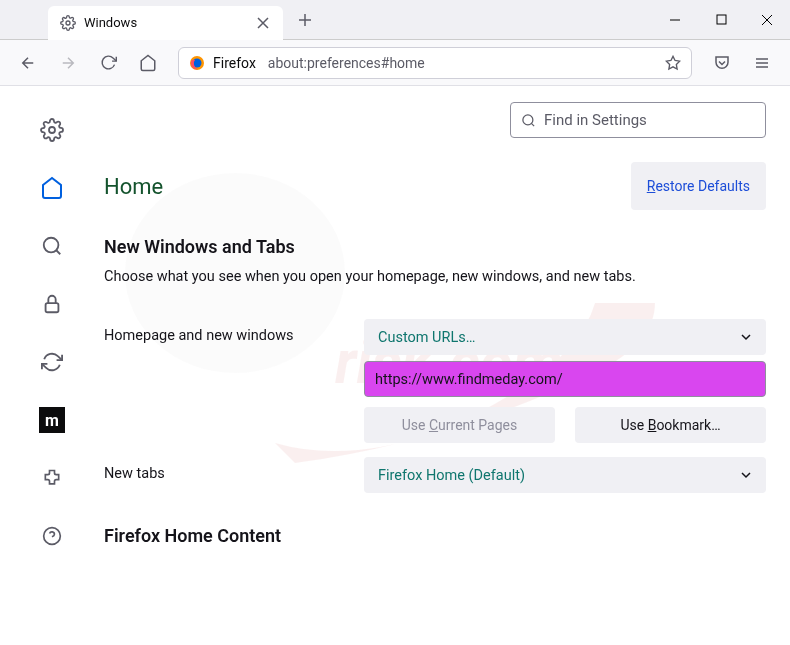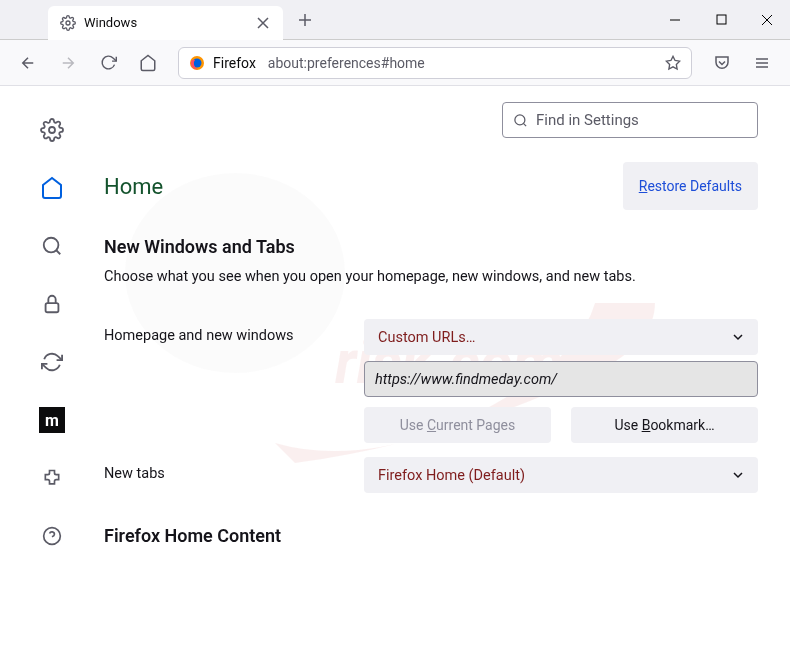--- a/index.html
+++ b/index.html
@@ -29,39 +29,39 @@
 .url-conn { font-size: 14px; color: #0c0c0d; margin-right: 4px; text-align: center; }
 .url-star { margin-left: auto; color: #5b5b66; }
 
 
 .content { display: flex; height: calc(645px - 86px); position: relative; z-index: 1; }
 .sidebar { width: 104px; padding-top: 24px; display: flex; flex-direction: column; align-items: center; gap: 18px; }
 .side-item { width: 40px; height: 40px; display: flex; align-items: center; justify-content: center; border-radius: 6px; cursor: pointer; color: #5b5b66; }
 .side-item.active { color: #0060df; }
 .side-m { width: 26px; height: 26px; background: #0c0c0d; color: #fff; display: flex; align-items: center; justify-content: center; font-weight: bold; font-size: 16px; }
 
-.main { flex: 1; padding: 16px 32px 0 0; }
+.main { flex: 1; padding: 16px 24px 0 0; }
 .search-row { display: flex; justify-content: flex-end; margin-bottom: 24px; }
 .search-box { width: 256px; height: 36px; border: 1px solid #8f8f9d; border-radius: 4px; display: flex; align-items: center; padding: 0 10px; gap: 8px; color: #5b5b66; }
 .search-box input { border: none; outline: none; font-size: 15px; flex: 1; color: #0c0c0d; background: transparent; }
 .search-box input::placeholder { color: #5b5b66; }
 
 .header-row { display: flex; align-items: center; justify-content: space-between; margin-bottom: 26px; }
 .page-title { font-size: 22px; font-weight: 400; color: #14532d; }
 .restore-btn { height: 48px; padding: 0 16px; background: #f0f0f4; border: none; border-radius: 4px; font-size: 14px; cursor: pointer; color: #1d4ed8; }
 .restore-btn .ul { text-decoration: underline; }
 
 .section-title { font-size: 18px; font-weight: 600; color: #15141a; margin-bottom: 10px; }
 .section-desc { font-size: 14.5px; color: #15141a; margin-bottom: 32px; line-height: 1.4; }
 
 .form-row { display: flex; align-items: flex-start; margin-bottom: 12px; }
 .form-label { width: 260px; font-size: 14.5px; color: #15141a; padding-top: 8px; }
 .form-control { flex: 1; }
-.select-box { height: 36px; background: #f0f0f4; border-radius: 4px; display: flex; align-items: center; justify-content: space-between; padding: 0 14px; font-size: 14.5px; color: #7f1d1d; cursor: pointer; }
-.text-input { width: 100%; height: 36px; border: 1px solid #8f8f9d; border-radius: 4px; padding: 0 10px; font-size: 14.5px; color: #15141a; background: #e5e5e5; margin: 6px 0; font-style: italic; }
+.select-box { height: 36px; background: #f0f0f4; border-radius: 4px; display: flex; align-items: center; justify-content: space-between; padding: 0 14px; font-size: 14.5px; color: #0f766e; cursor: pointer; }
+.text-input { width: 100%; height: 36px; border: 1px solid #8f8f9d; border-radius: 4px; padding: 0 10px; font-size: 14.5px; color: #15141a; background: #d946ef; margin: 6px 0; }
 .btn-row { display: flex; gap: 20px; margin-top: 4px; }
 .gray-btn { flex: 1; height: 36px; background: #f0f0f4; border: none; border-radius: 4px; font-size: 14px; cursor: pointer; color: #15141a; }
 .gray-btn.disabled { color: #8f8f9d; }
 .gray-btn .ul { text-decoration: underline; }
 
 .section-title2 { font-size: 18px; font-weight: 600; color: #15141a; margin-top: 32px; }
 
 svg { display: block; }
 </style>
 </head>

